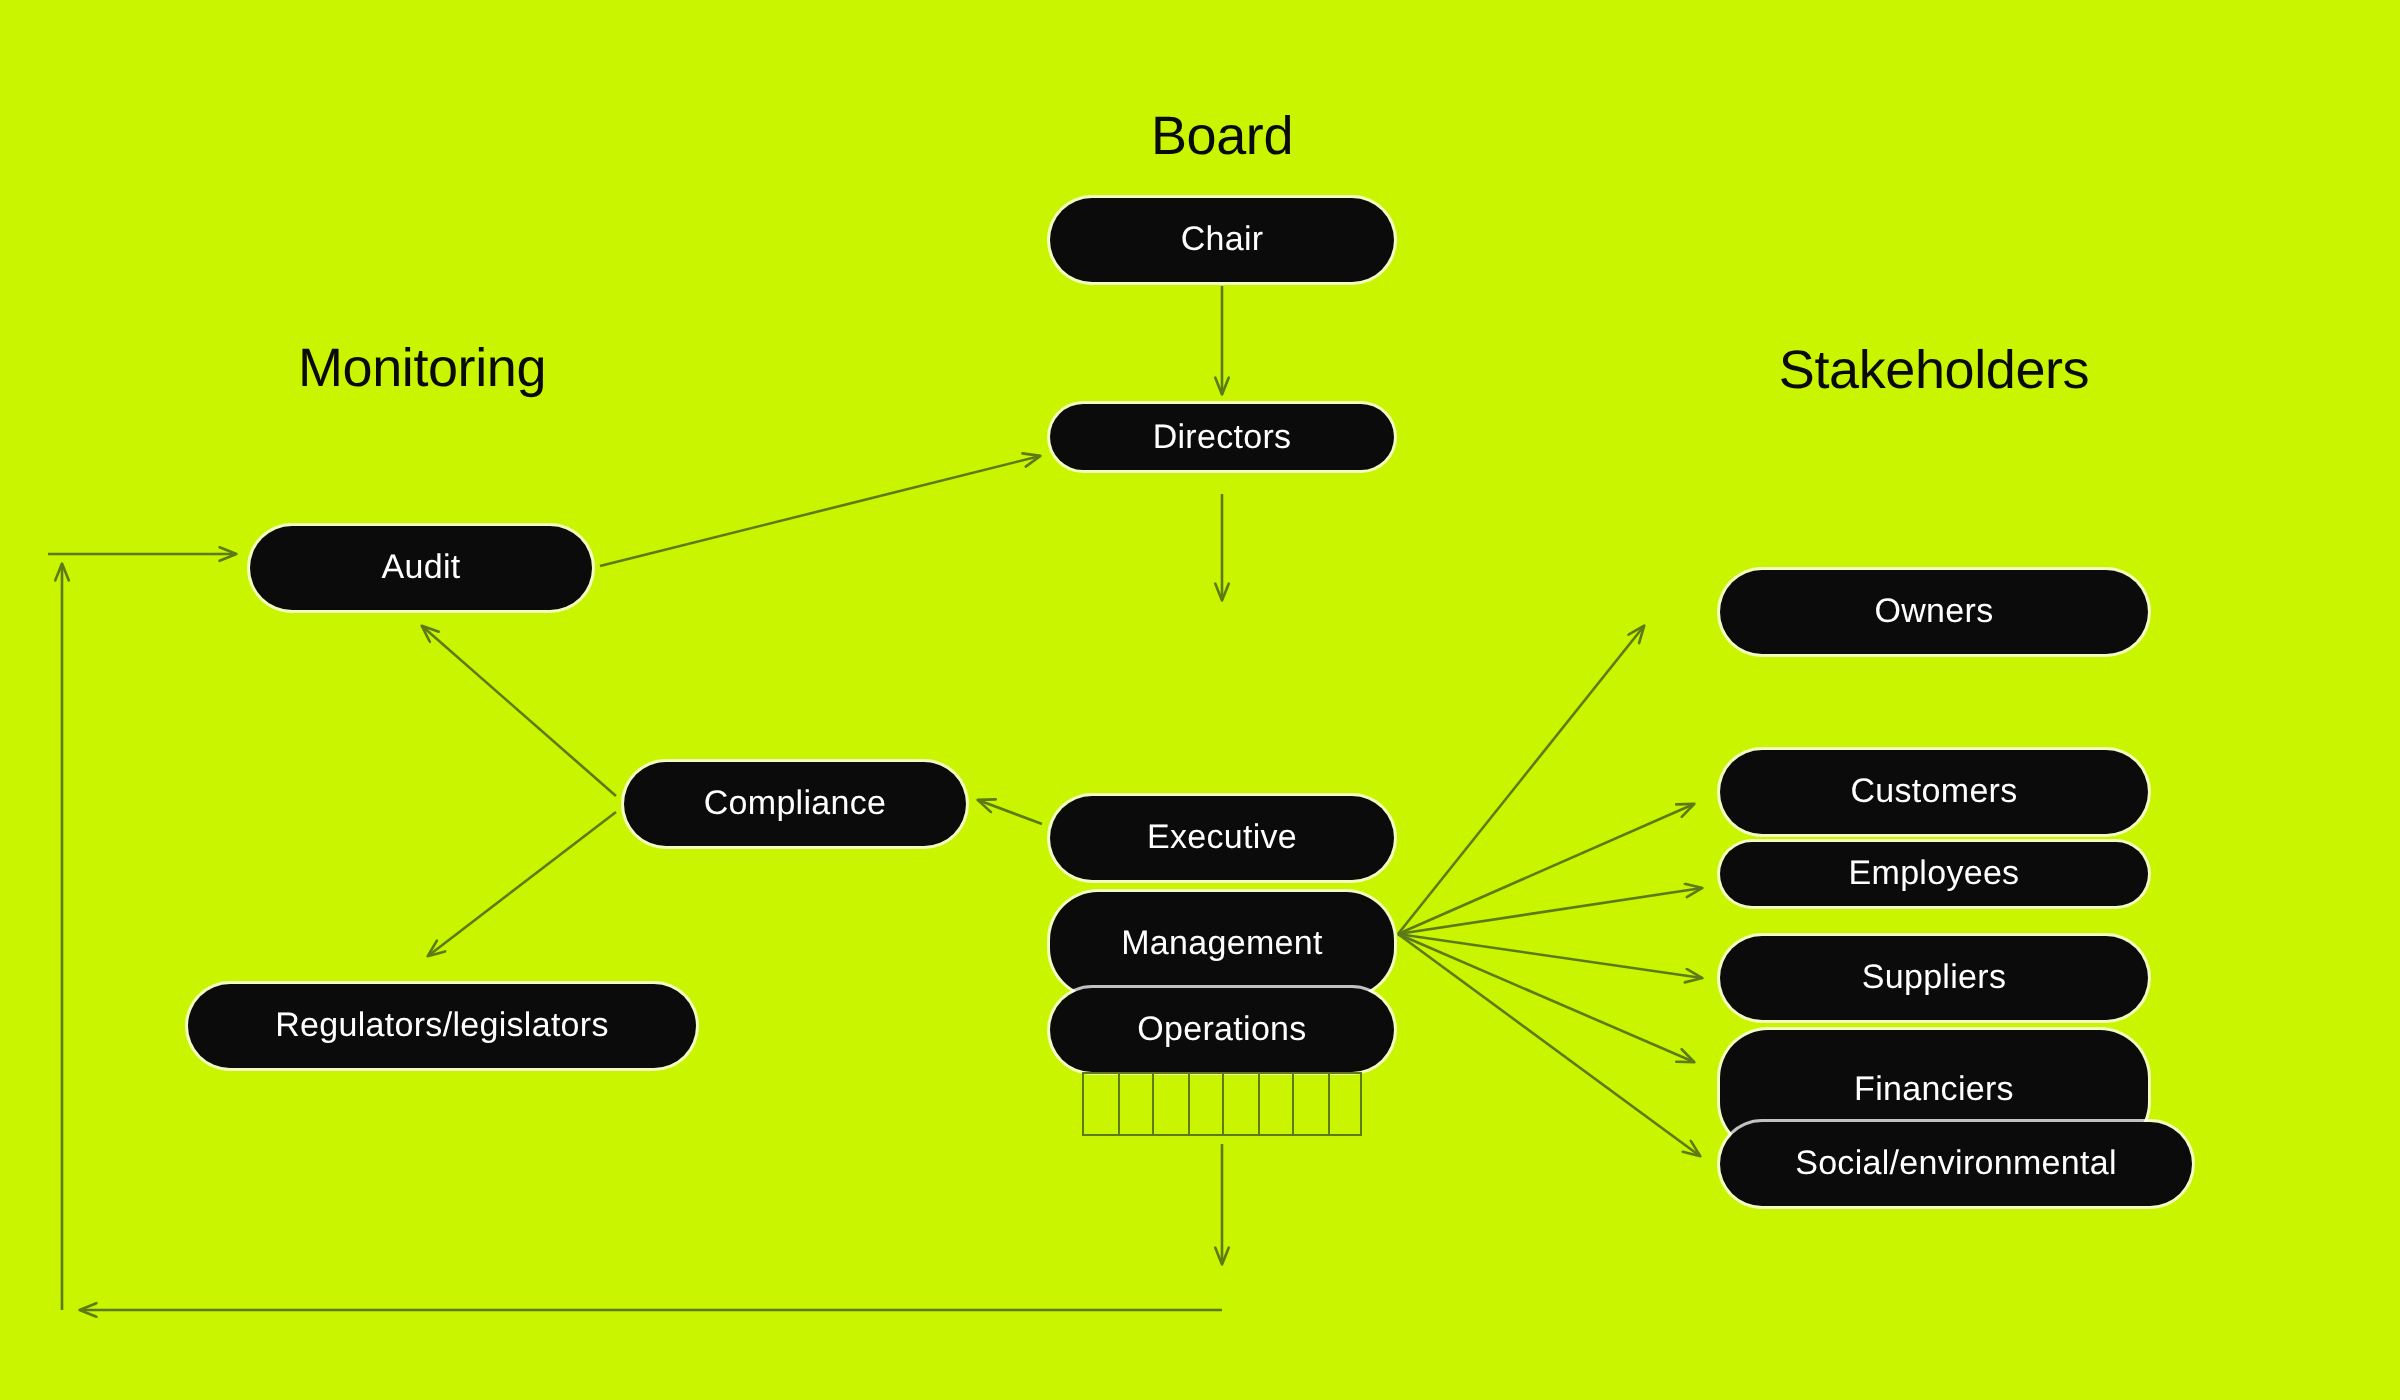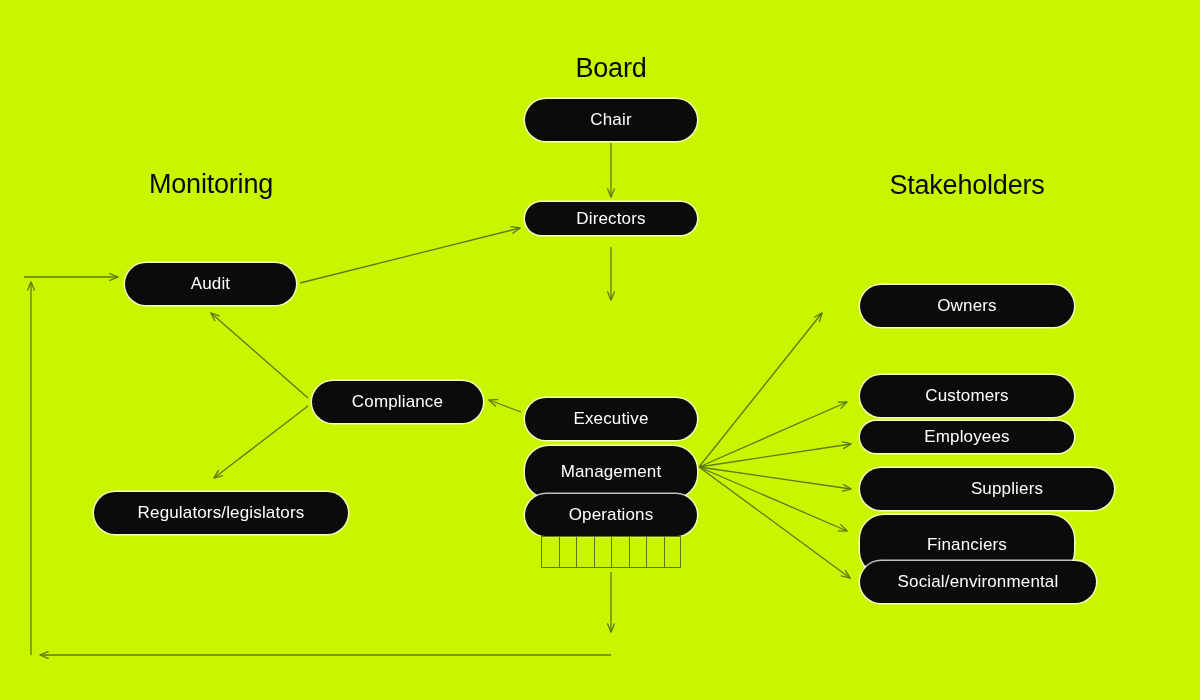--- a/index.html
+++ b/index.html
@@ -124,17 +124,17 @@
       <div class="cell" style="width: 17.5px;"></div>
       <div class="cell" style="width: 17.5px;"></div>
       <div class="cell" style="width: 17.5px;"></div>
       <div class="cell" style="width: 17.5px;"></div>
       <div class="cell" style="width: 17.5px;"></div>
     </div>
 
   <div class="pill" style="left:860px; top:285px; width:214px; height:42px;">Owners</div>
   <div class="pill" style="left:860px; top:375px; width:214px; height:42px;">Customers</div>
   <div class="pill" style="left:860px; top:421px; width:214px; height:32px;">Employees</div>
-  <div class="pill" style="left:860px; top:468px; width:214px; height:42px;padding-left:40px;">Suppliers</div>
+  <div class="pill" style="left:860px; top:468px; width:214px; height:42px;">Suppliers</div>
   <div class="pill" style="left:860px; top:515px; width:214px; height:60px;">Financiers</div>
   <div class="pill" style="left:860px; top:561px; width:236px; height:42px;">Social/environmental</div>
 
 </div>
 
 </body></html>

